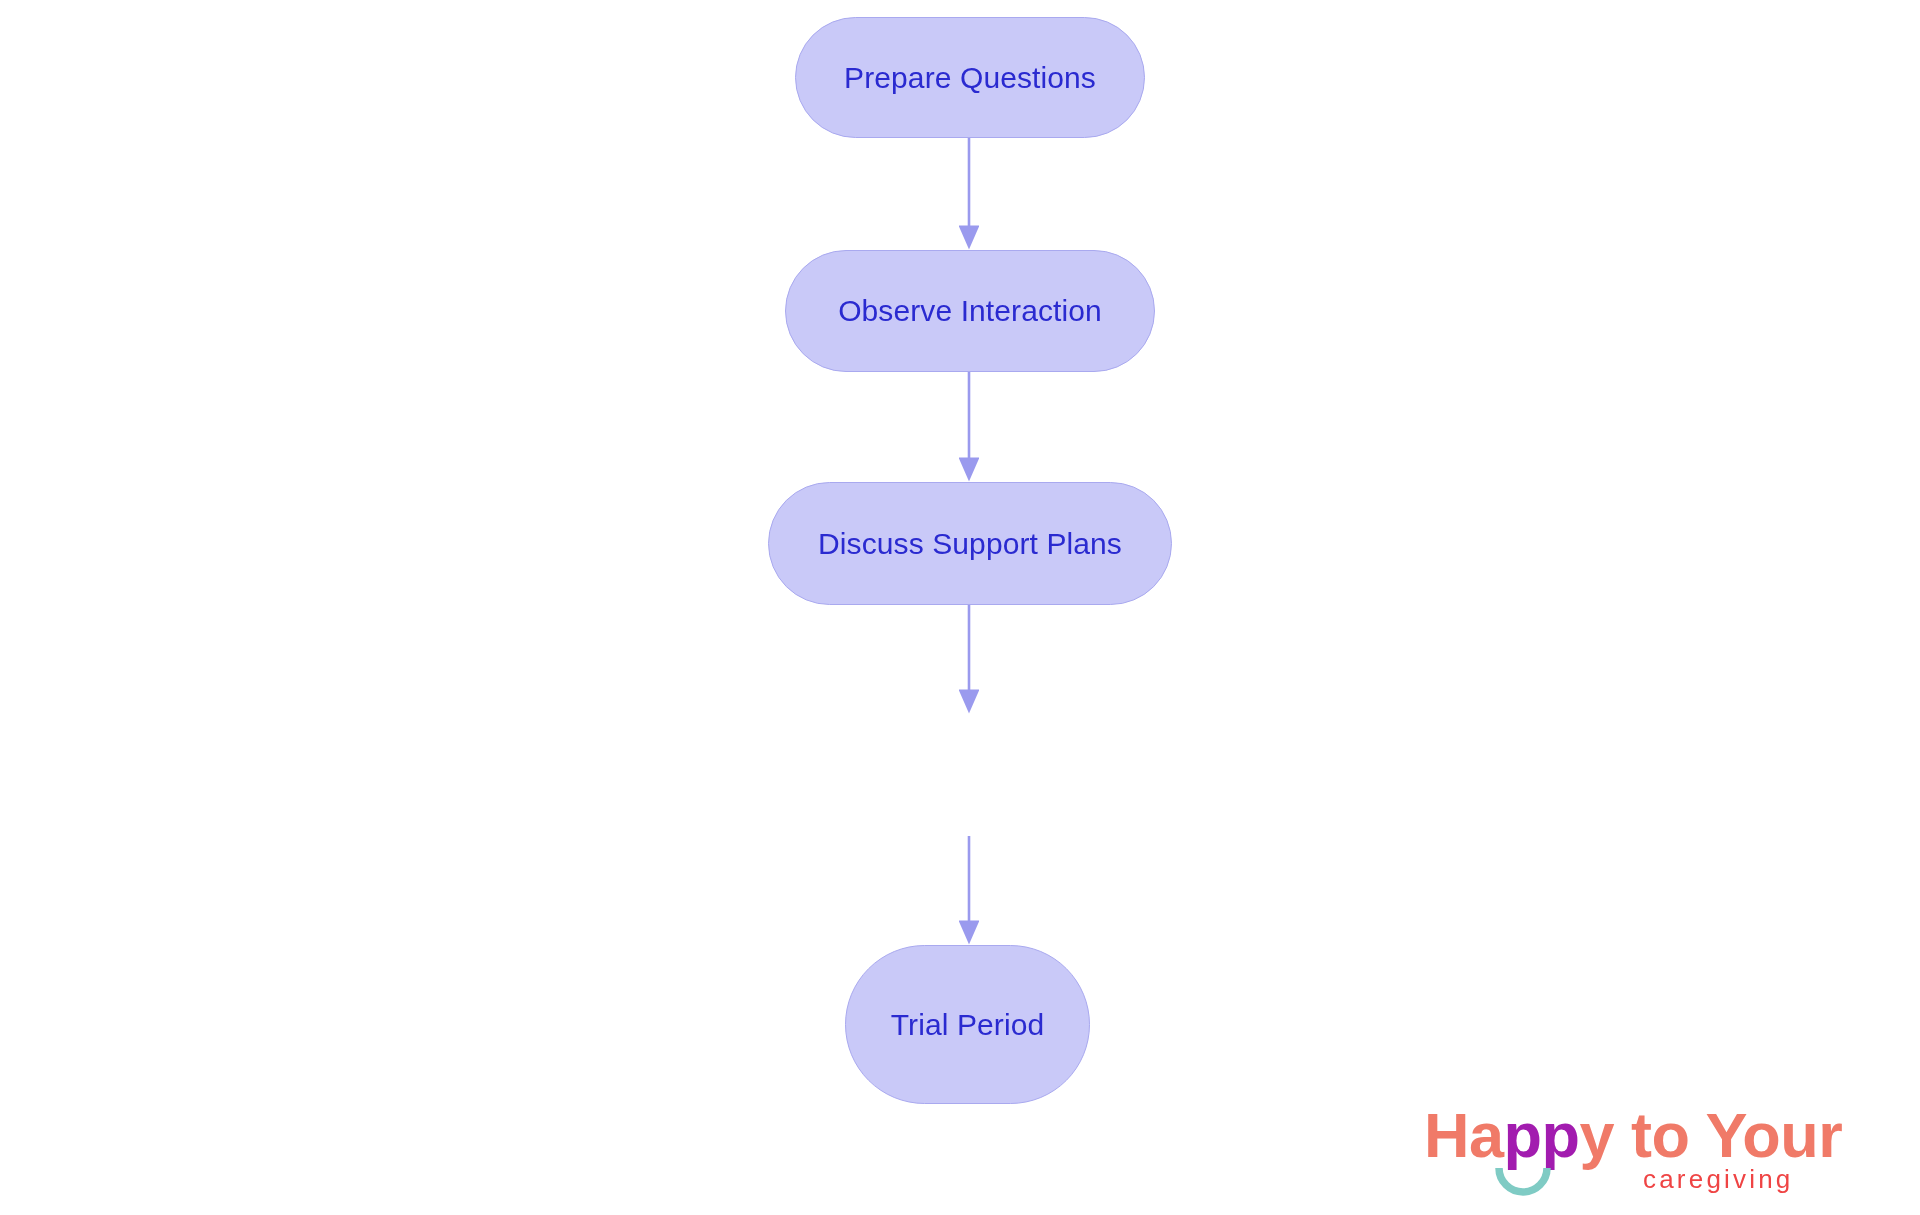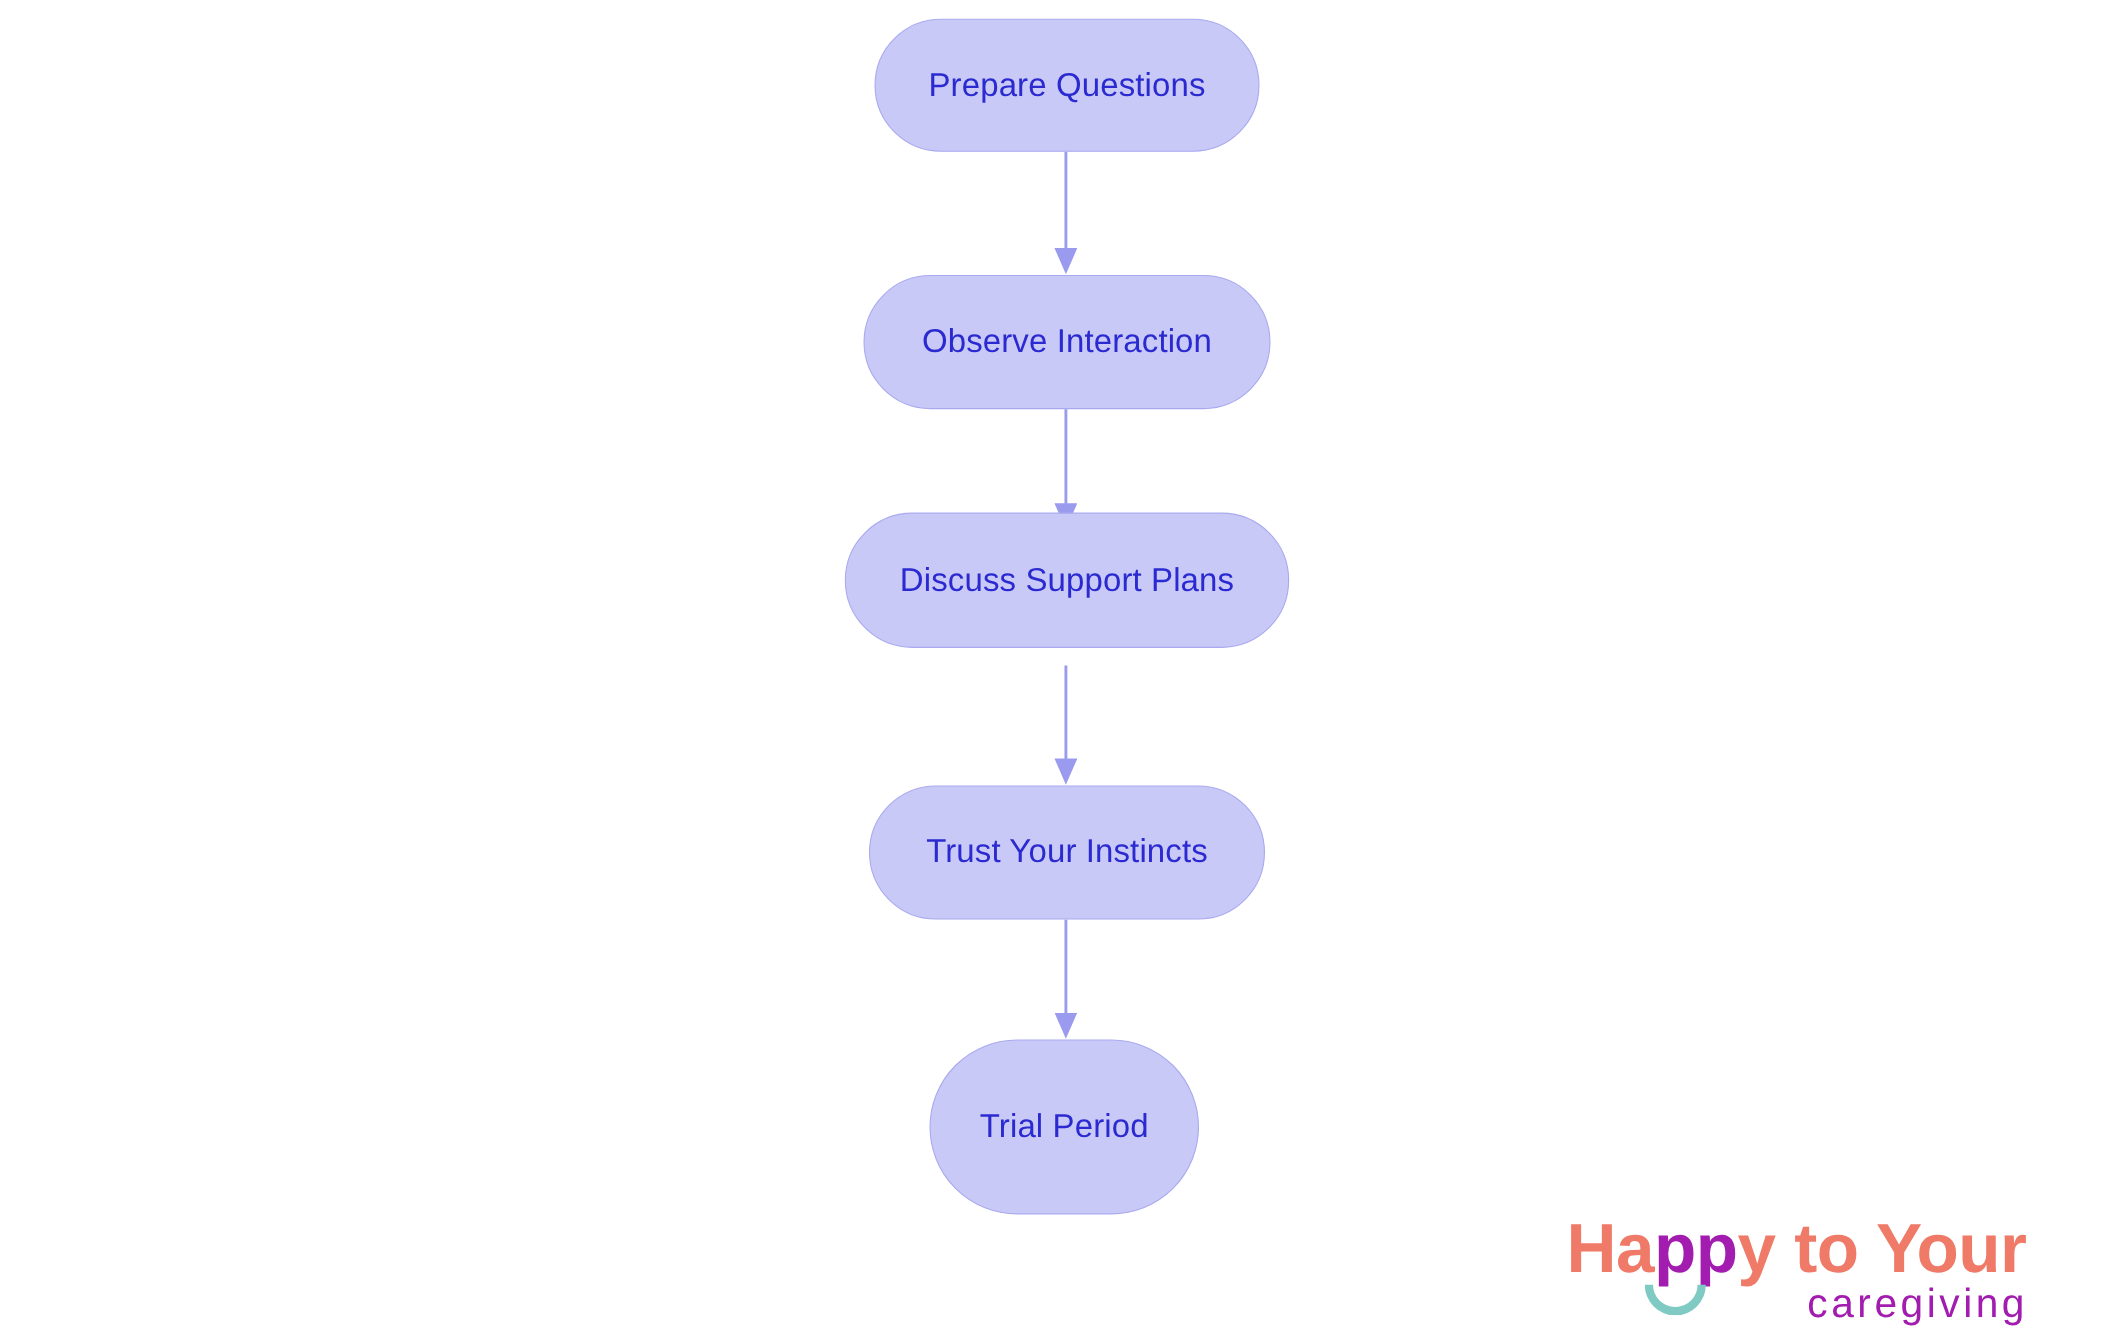--- a/index.html
+++ b/index.html
@@ -42,21 +42,21 @@
     line-height: 1;
   }
 
   .node-label {
     color: #2a2ad0;
     pointer-events: none;
   }
 
   #node-prepare-questions   { left: 795px; top: 17px;  width: 350px; height: 121px; }
   #node-observe-interaction { left: 785px; top: 250px; width: 370px; height: 122px; }
-  #node-discuss-support     { left: 768px; top: 466px; width: 404px; height: 123px; }
+  #node-discuss-support     { left: 768px; top: 482px; width: 404px; height: 123px; }
   #node-trust-instincts     { left: 790px; top: 714px; width: 360px; height: 122px; }
   #node-trial-period        { left: 845px; top: 945px; width: 245px; height: 159px; }
 
   
   .connector {
     position: absolute;
     left: 0;
     top: 0;
     width: 1920px;
     height: 1215px;
@@ -90,24 +90,24 @@
     left: 71px;
     top: 62px;
     width: 56px;
     height: 30px;
   }
   #logo-tagline {
     position: absolute;
     left: 219px;
     top: 62px;
     font-family: "Liberation Sans", sans-serif;
-    font-size: 37px;
+    font-size: 26px;
     font-weight: 400;
     letter-spacing: 3.2px;
-    color: #a21caf;
+    color: #ef4444;
     line-height: 1;
     white-space: nowrap;
   }
 </style>
 </head>
 <body>
 
 <div id="flowchart-canvas">
 
   <svg class="connector" viewBox="0 0 1920 1215" xmlns="http://www.w3.org/2000/svg">
@@ -136,23 +136,20 @@
   </div>
 
   <div class="flow-node" id="node-prepare-questions">
     <span class="node-label">Prepare Questions</span>
   </div>
 
   <div class="flow-node" id="node-discuss-support">
     <span class="node-label">Discuss Support Plans</span>
   </div>
 
-  <div class="flow-node" id="node-trust-instincts">
-    <span class="node-label">Trust Your Instincts</span>
-  </div>
 
   <div class="flow-node" id="node-trial-period">
     <span class="node-label">Trial Period</span>
   </div>
 
   <div id="brand-logo">
     <div class="logo-wordmark"><span class="logo-seg-coral">Ha</span><span class="logo-seg-teal">pp</span><span class="logo-seg-coral">y</span><span class="logo-seg-coral"> to Your</span></div>
 
     <svg id="logo-smile-arc" viewBox="0 0 56 30" xmlns="http://www.w3.org/2000/svg">
       <path d="M4,2 A24,24 0 0 0 52,2" fill="none" stroke="#7fcbc4" stroke-width="7.5" stroke-linecap="butt"></path>

